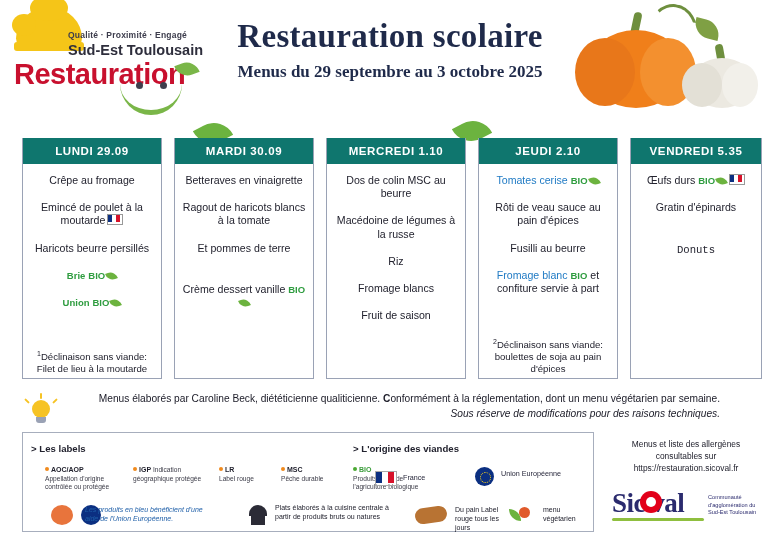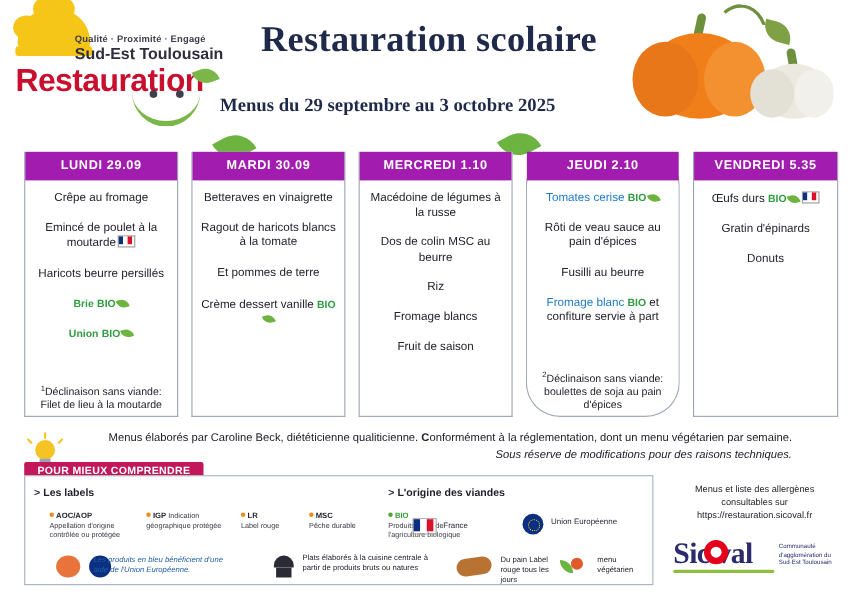--- a/index.html
+++ b/index.html
@@ -52,24 +52,23 @@
     position:absolute;left:168px;top:56px;width:22px;height:14px;
     background:#7ab648;border-radius:0 14px 0 14px;transform:rotate(-20deg);
   }
 
   .title{
     position:absolute;left:200px;top:18px;width:380px;text-align:center;
     font-family:"Liberation Serif", serif;font-weight:bold;font-size:33px;
     color:#1f2a4a;letter-spacing:.3px;
   }
   .subtitle{
-    position:absolute;left:200px;top:62px;width:380px;text-align:left;
+    position:absolute;left:200px;top:62px;width:380px;text-align:center;
     font-family:"Liberation Serif", serif;font-weight:bold;font-size:17px;
     color:#1f2a4a;
-    margin-top:24px;
   }
 
   
   .pumpkin{position:absolute;border-radius:50%;}
   .pk-orange{left:588px;top:30px;width:96px;height:78px;background:#f07f1a;}
   .pk-orange2{left:575px;top:38px;width:60px;height:68px;background:#e8771a;}
   .pk-orange3{left:640px;top:38px;width:56px;height:68px;background:#f3902f;}
   .pk-white{left:690px;top:58px;width:64px;height:50px;background:#ece9e1;}
   .pk-white2{left:682px;top:63px;width:40px;height:44px;background:#e3e0d6;}
   .pk-white3{left:722px;top:63px;width:36px;height:44px;background:#f2f0ea;}
@@ -88,24 +87,24 @@
 
   
   .grid{position:absolute;left:22px;top:138px;width:736px;height:250px;}
   .col{
     position:absolute;top:0;width:138px;height:240px;
     border:1px solid #9aa2b5;border-top:none;background:#fff;
   }
   .col.c0{left:0;}
   .col.c1{left:152px;}
   .col.c2{left:304px;}
-  .col.c3{left:456px;border-radius:31px;}
+  .col.c3{left:456px;}
   .col.c4{left:608px;width:130px;}
   .col-head{
-    height:26px;background:#a21caf;color:#fff;display:flex;align-items:center;
+    height:26px;background:#0f766e;color:#fff;display:flex;align-items:center;
     justify-content:center;font-size:11.5px;font-weight:bold;letter-spacing:.6px;
   }
   .col-body{padding:10px 7px 4px;font-size:10.6px;line-height:1.25;text-align:center;color:#23232f;}
   .dish{margin:0 0 14px 0;}
   .bio{color:#2e9c3f;font-weight:bold;font-size:9.5px;}
   .blue{color:#1f7ac4;}
   .note{
     position:absolute;left:6px;right:6px;bottom:4px;font-size:9.6px;
     line-height:1.2;text-align:center;color:#23232f;
   }
@@ -251,29 +250,29 @@
       </div>
       <div class="note"><sup>1</sup><span>Déclinaison sans viande: Filet de lieu à la moutarde</span></div>
     </div>
 
     <div class="col c1">
       <div class="col-head">MARDI 30.09</div>
       <div class="col-body">
         <div class="dish">Betteraves en vinaigrette</div>
         <div class="dish">Ragout de haricots blancs à la tomate</div>
         <div class="dish">Et pommes de terre</div>
-        <div class="dish" style="margin-top:16px;"><span>Crème dessert vanille</span> <span class="bio">BIO</span><span class="leaf-ico"></span></div>
+        <div class="dish" style="margin-top:28px;"><span>Crème dessert vanille</span> <span class="bio">BIO</span><span class="leaf-ico"></span></div>
       </div>
     </div>
 
     <div class="col c2">
       <div class="col-head">MERCREDI 1.10</div>
       <div class="col-body">
+        <div class="dish">Dos de colin MSC au beurre</div>
         <div class="dish">Macédoine de légumes à la russe</div>
-        <div class="dish">Dos de colin MSC au beurre</div>
         <div class="dish">Riz</div>
         <div class="dish">Fromage blancs</div>
         <div class="dish">Fruit de saison</div>
       </div>
     </div>
 
     <div class="col c3">
       <div class="col-head">JEUDI 2.10</div>
       <div class="col-body">
         <div class="dish"><span class="blue">Tomates cerise</span> <span class="bio">BIO</span><span class="leaf-ico"></span></div>
@@ -282,41 +281,40 @@
         <div class="dish"><span class="blue">Fromage blanc</span> <span class="bio">BIO</span> <span>et confiture servie à part</span></div>
       </div>
       <div class="note"><sup>2</sup><span>Déclinaison sans viande: boulettes de soja au pain d'épices</span></div>
     </div>
 
     <div class="col c4">
       <div class="col-head">VENDREDI 5.35</div>
       <div class="col-body">
         <div class="dish"><span>Œufs durs</span> <span class="bio">BIO</span><span class="leaf-ico"></span><span class="flag"><i class="b"></i><i class="w"></i><i class="r"></i></span></div>
         <div class="dish">Gratin d'épinards</div>
-        <div class="dish" style="margin-top:14px;">Donuts</div>
+        <div class="dish" style="margin-top:30px;font-family:Liberation Mono, monospace;">Donuts</div>
       </div>
     </div>
   </div>
 
   <div class="mid">
     <div class="bulb">
       <div class="bulb-c"></div>
         <div class="bulb-b"></div>
       <div class="ray" style="left:18px;top:-1px;"></div>
       <div class="ray" style="left:4px;top:4px;transform:rotate(-45deg);"></div>
       <div class="ray" style="left:32px;top:4px;transform:rotate(45deg);"></div>
     </div>
     <div class="mid-text">
       <span>Menus élaborés par Caroline Beck, diététicienne qualiticienne.</span>
       <b>C</b><span>onformément à la réglementation, dont un menu végétarien par semaine.</span><br>
       <em>Sous réserve de modifications pour des raisons techniques.</em>
     </div>
   </div>
 
-  <div class="panel-title">POUR MIEUX COMPRENDRE</div>
   <div class="panel">
     <div class="labels-head">&gt; Les labels</div>
     <div class="origin-head">&gt; L'origine des viandes</div>
 
     <div class="lbl p1"><span class="dot"></span><b>AOC/AOP</b><br><span>Appellation d'origine contrôlée ou protégée</span></div>
     <div class="lbl p2"><span class="dot"></span><b>IGP</b> <span>Indication géographique protégée</span></div>
     <div class="lbl p3"><span class="dot"></span><b>LR</b><br><span>Label rouge</span></div>
     <div class="lbl p4"><span class="dot"></span><b>MSC</b><br><span>Pêche durable</span></div>
     <div class="lbl p5"><span class="dotg"></span><b style="color:#3a9c3a;">BIO</b><br><span>Produits issus de l'agriculture biologique</span></div>
 

